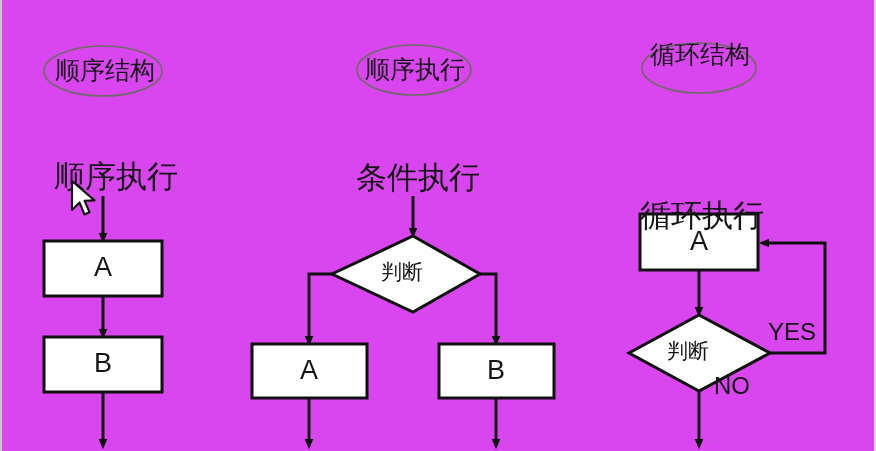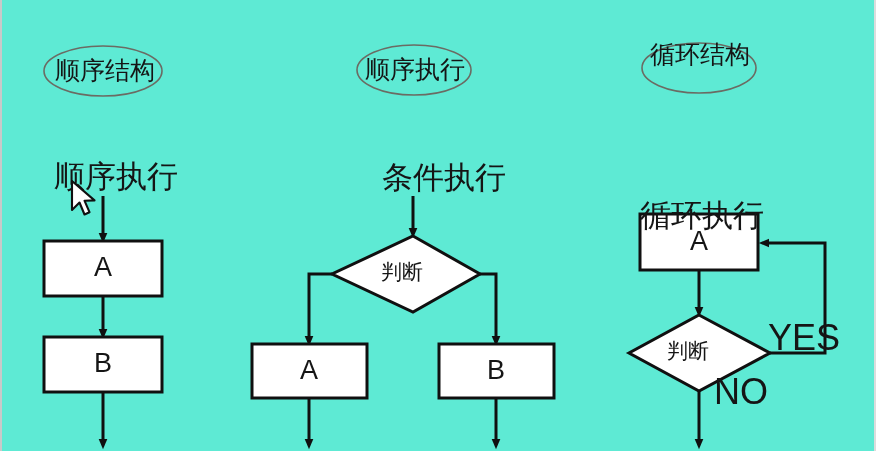--- a/index.html
+++ b/index.html
@@ -7,21 +7,21 @@
     padding: 0;
     background: #ffffff;
   }
   body {
     font-family: "Liberation Sans", "DejaVu Sans", sans-serif;
   }
   #canvas {
     position: relative;
     width: 876px;
     height: 451px;
-    background: #5eead4;
+    background: #d946ef;
     border-left: 2px solid #c9c9c9;
     border-right: 2px solid #dcdcdc;
     box-sizing: border-box;
     overflow: hidden;
   }
   #vector-layer {
     position: absolute;
     left: 0;
     top: 0;
     width: 876px;
@@ -40,21 +40,21 @@
   .head-label {
     font-size: 31px;
   }
   .node-label {
     font-size: 27px;
   }
   .diamond-label {
     font-size: 21px;
   }
   .edge-label {
-    font-size: 36px;
+    font-size: 24px;
   }
   .cursor {
     position: absolute;
     pointer-events: none;
   }
 </style>
 </head>
 <body>
 
 <div id="canvas">
@@ -103,21 +103,21 @@
     <polyline points="768,353 823,353 823,243 762,243" fill="none" stroke="#101010" stroke-width="3" marker-end="url(#arrowhead)"></polyline>
 
     <line x1="697" y1="391" x2="697" y2="444" stroke="#101010" stroke-width="3" marker-end="url(#arrowhead)"></line>
   </svg>
 
   <div class="lbl ellipse-label" style="left:53px; top:58px;">顺序结构</div>
   <div class="lbl ellipse-label" style="left:363px; top:57px;">顺序执行</div>
   <div class="lbl ellipse-label" style="left:648px; top:42px;">循环结构</div>
 
   <div class="lbl head-label" style="left:52px; top:161px;">顺序执行</div>
-  <div class="lbl head-label" style="left:354px; top:162px;margin-left:26px;">条件执行</div>
+  <div class="lbl head-label" style="left:354px; top:162px;">条件执行</div>
   <div class="lbl head-label" style="left:638px; top:160px;margin-top:40px;">循环执行</div>
 
   <div class="lbl node-label" style="left:92px; top:254px;">A</div>
   <div class="lbl node-label" style="left:92px; top:350px;">B</div>
 
   <div class="lbl diamond-label" style="left:379px; top:261px;">判断</div>
   <div class="lbl node-label" style="left:298px; top:357px;">A</div>
   <div class="lbl node-label" style="left:485px; top:357px;">B</div>
 
   <div class="lbl node-label" style="left:688px; top:228px;">A</div>

